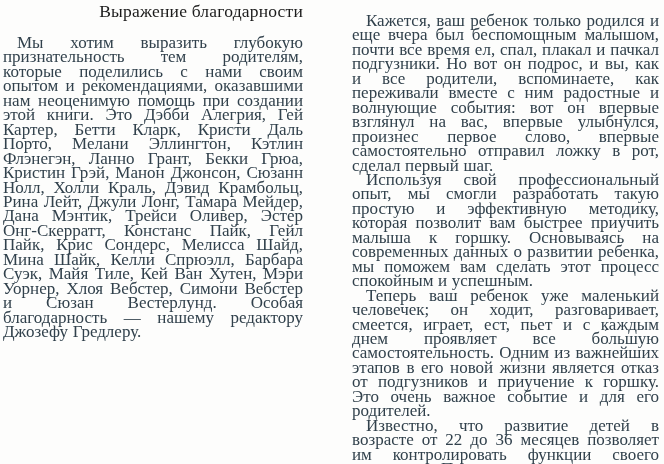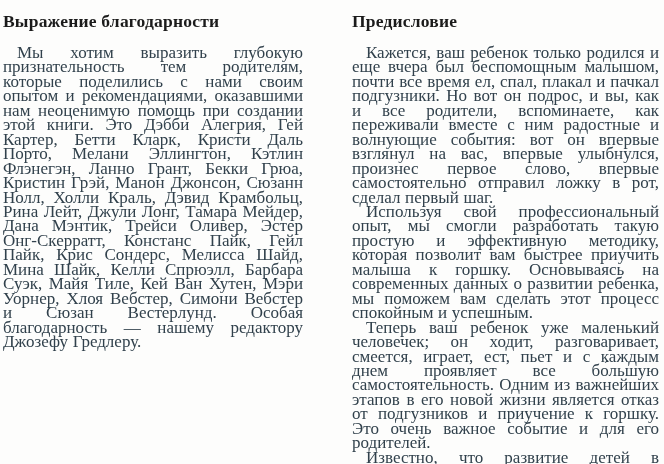--- a/index.html
+++ b/index.html
@@ -23,26 +23,26 @@
   }
   .page-left {
     left: 3px;
     width: 300px;
   }
   .page-right {
     left: 352px;
     width: 307px;
   }
   .page-title {
-    margin: 10px 0 0 0;
+    margin: 0 0 0 0;
     height: 22px;
     line-height: 22px;
     font-size: 17.5px;
-    font-weight: bold;
-    text-align: left;
+    font-weight: normal;
+    text-align: right;
     color: #1b1b1b;
     letter-spacing: 0.2px;
   }
   .page-body {
     margin-top: 14px;
   }
   .page-body p {
     margin: 0;
     font-size: 17px;
     line-height: 14.45px;
@@ -61,21 +61,20 @@
 <div class="spread">
 
   <div class="page page-left">
     <h1 class="page-title">Выражение благодарности</h1>
     <div class="page-body">
       <p>Мы хотим выразить глубокую признательность тем родителям, которые поделились с нами своим опытом и рекомендациями, оказавшими нам неоценимую помощь при создании этой книги. Это Дэбби Алегрия, Гей Картер, Бетти Кларк, Кристи Даль Порто, Мелани Эллингтон, Кэтлин Флэнегэн, Ланно Грант, Бекки Грюа, Кристин Грэй, Манон Джонсон, Сюзанн Нолл, Холли Краль, Дэвид Крамбольц, Рина Лейт, Джули Лонг, Тамара Мейдер, Дана Мэнтик, Трейси Оливер, Эстер Онг-Скерратт, Констанс Пайк, Гейл Пайк, Крис Сондерс, Мелисса Шайд, Мина Шайк, Келли Спрюэлл, Барбара Суэк, Майя Тиле, Кей Ван Хутен, Мэри Уорнер, Хлоя Вебстер, Симони Вебстер и Сюзан Вестерлунд. Особая благодарность — нашему редактору Джозефу Гредлеру.</p>
     </div>
   </div>
 
   <div class="page page-right">
-    <h1 class="page-title">Предисловие</h1>
     <div class="page-body">
       <p>Кажется, ваш ребенок только родился и еще вчера был беспомощным малышом, почти все время ел, спал, плакал и пачкал подгузники. Но вот он подрос, и вы, как и все родители, вспоминаете, как переживали вместе с ним радостные и волнующие события: вот он впервые взглянул на вас, впервые улыбнулся, произнес первое слово, впервые самостоятельно отправил ложку в рот, сделал первый шаг.</p>
       <p>Используя свой профессиональный опыт, мы смогли разработать такую простую и эффективную методику, которая позволит вам быстрее приучить малыша к горшку. Основываясь на современных данных о развитии ребенка, мы поможем вам сделать этот процесс спокойным и успешным.</p>
       <p>Теперь ваш ребенок уже маленький человечек; он ходит, разговаривает, смеется, играет, ест, пьет и с каждым днем проявляет все бо́льшую самостоятельность. Одним из важнейших этапов в его новой жизни является отказ от подгузников и приучение к горшку. Это очень важное событие и для его родителей.</p>
       <p><span>Известно, что развитие детей в возрасте от 22 до 36 месяцев позволяет им контролировать функции своего организма. После того как с помощью наших рекомендаций вы определите, что малыш готов отказаться от подгузников, мы советуем вам использовать командный подход, который позволит научить ребенка контролировать функции его организма. Мы расскажем о роли ваших наставлений, тренировок и стимулирования, а также о том, насколько творческие приемы, например игры с куклой, облегчают </span><span class="pink-underline">данный</span><span> процесс. Кроме</span></p>
     </div>
   </div>
 
 </div>
 

